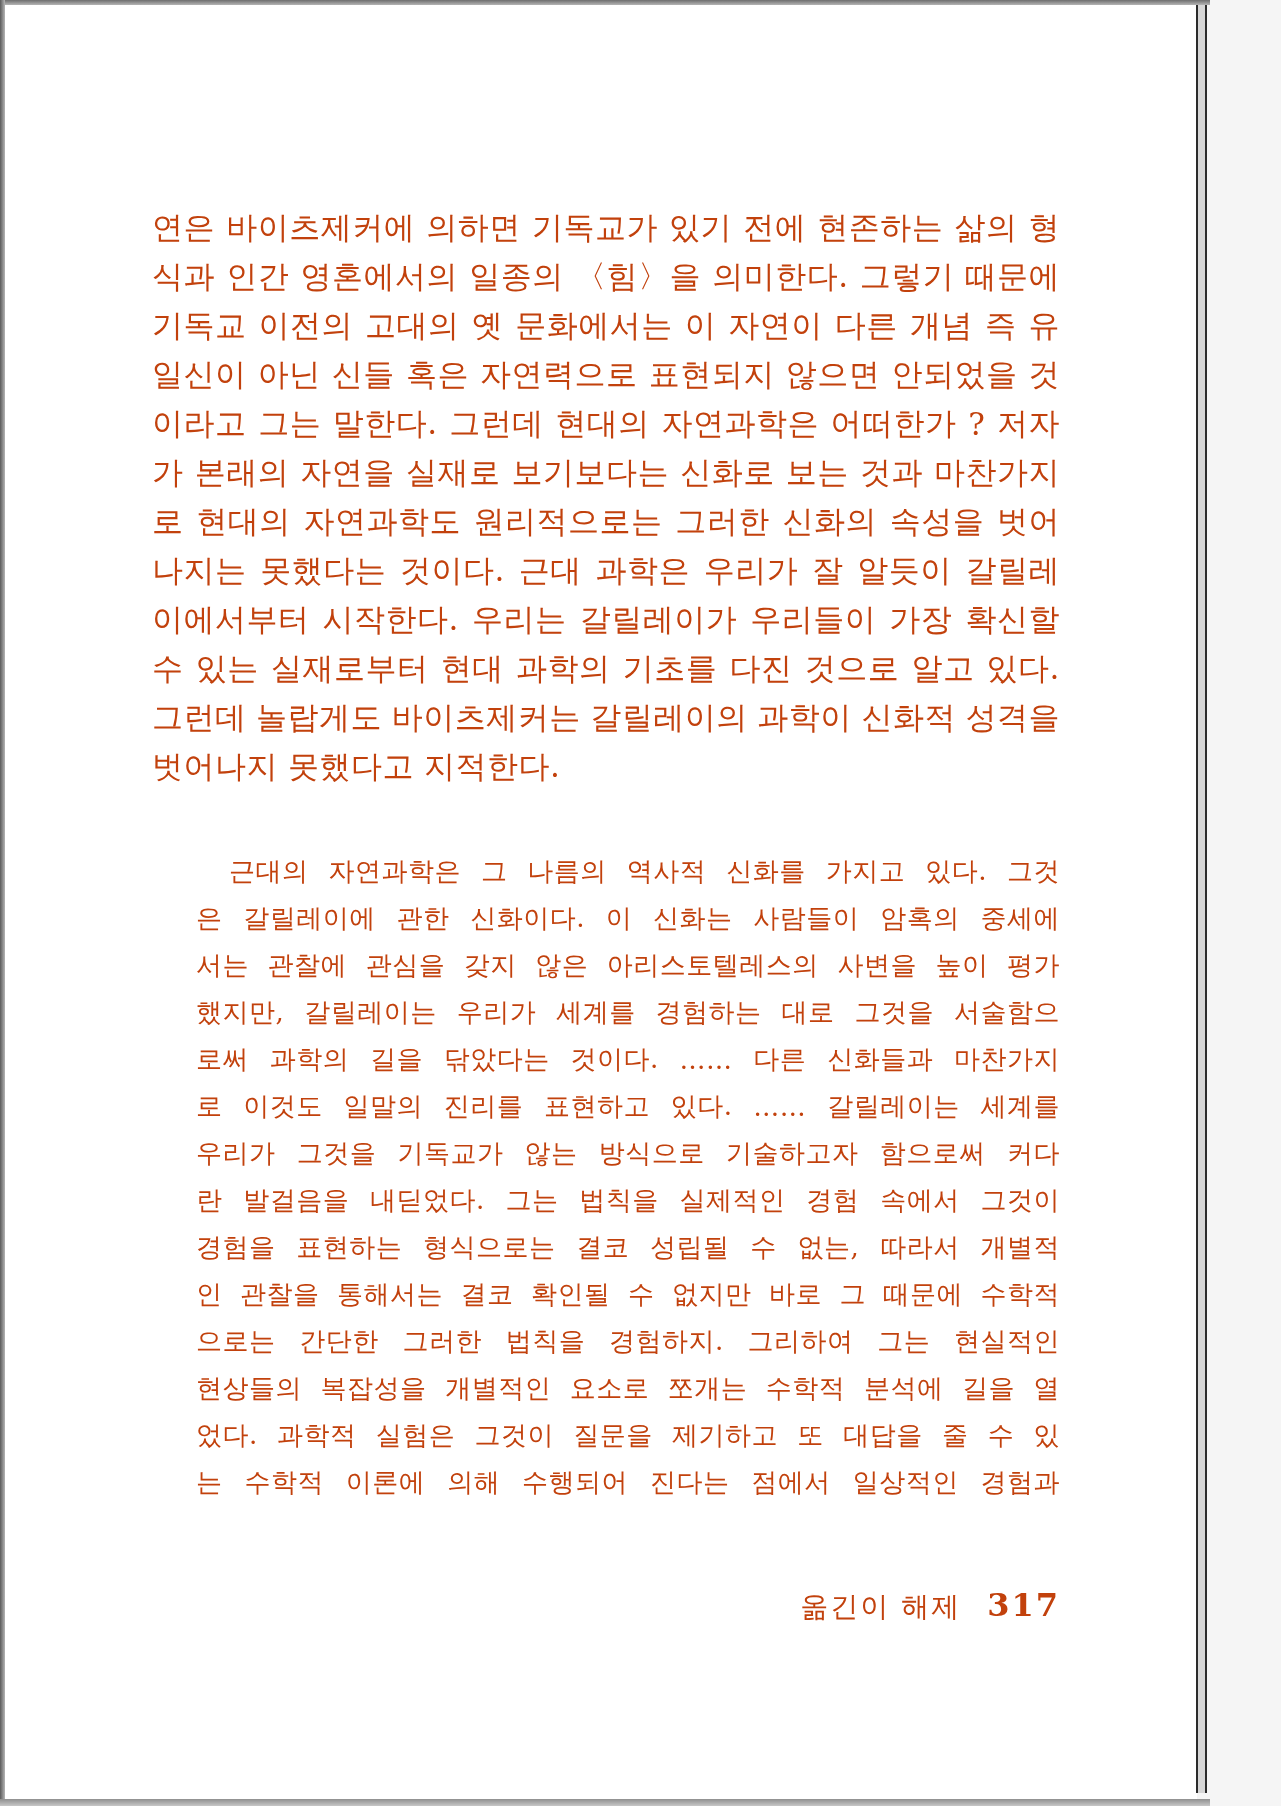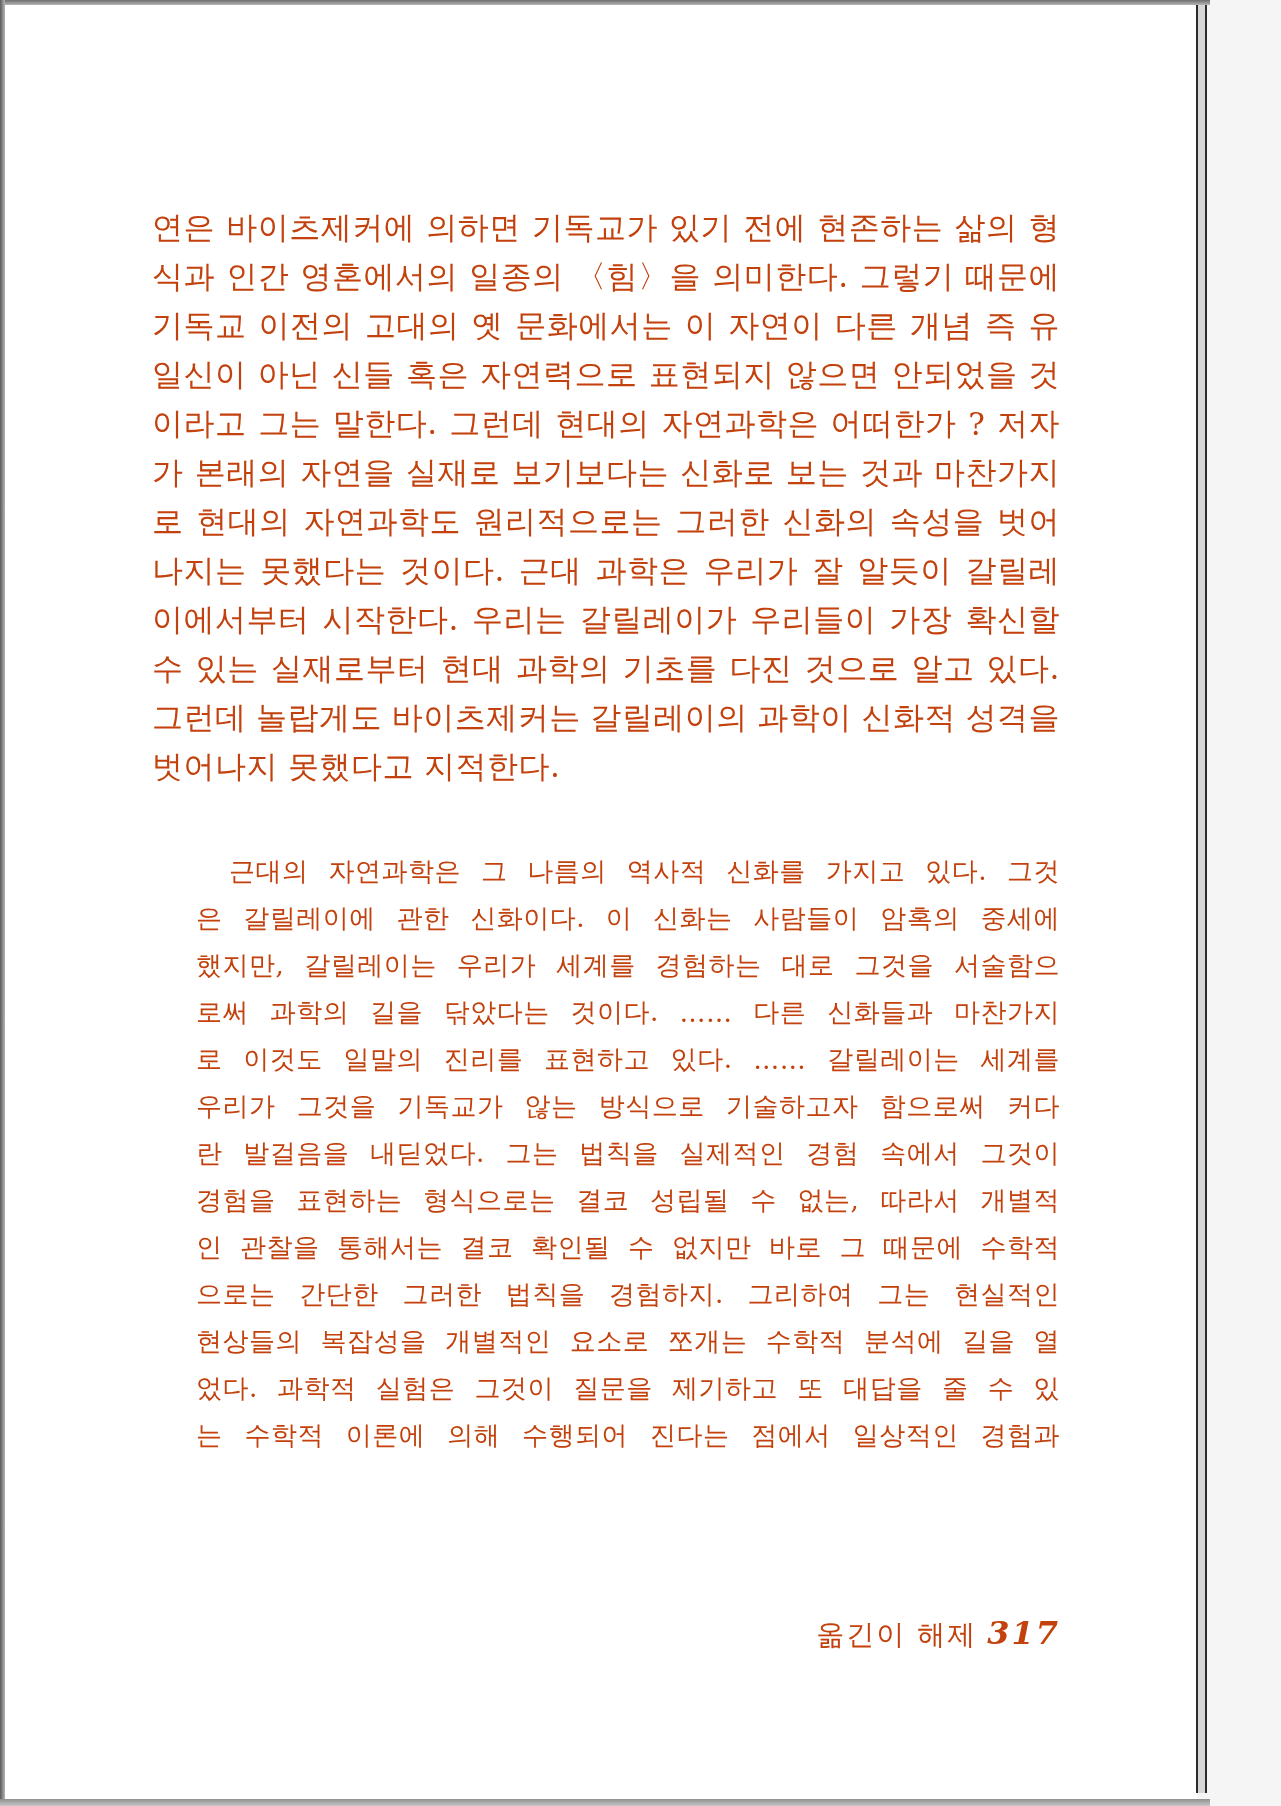--- a/index.html
+++ b/index.html
@@ -41,24 +41,24 @@
   .line{
     display:flex;justify-content:space-between;align-items:center;
     white-space:nowrap;letter-spacing:0.5px;
   }
   .main-para .line{height:49px;font-size:31px;}
   .quote .line{height:47px;font-size:26px;}
   .line.no-stretch{justify-content:flex-start;gap:10px;}
   .line.indent{padding-left:33px;}
   .footer{
     position:absolute;left:152px;top:1586px;width:908px;
-    display:flex;justify-content:flex-end;align-items:baseline;gap:10px;text-align:right;
+    display:flex;justify-content:flex-end;align-items:baseline;gap:26px;text-align:right;
   }
   .footer .section{font-size:28px;letter-spacing:2px;}
-  .footer .pagenum{font-size:32px;font-weight:bold;font-style:italic;letter-spacing:2px;margin-top:28px;}
+  .footer .pagenum{font-size:32px;font-weight:bold;letter-spacing:2px;}
 </style>
 </head>
 <body>
 
 <div class="canvas">
   <div class="paper"></div>
 
   <div class="textblock main-para">
       <div class="line">
         <span>연은</span>
@@ -202,20 +202,31 @@
         <span>갈릴레이에</span>
         <span>관한</span>
         <span>신화이다.</span>
         <span>이</span>
         <span>신화는</span>
         <span>사람들이</span>
         <span>암혹의</span>
         <span>중세에</span>
       </div>
       <div class="line">
+        <span>서는</span>
+        <span>관찰에</span>
+        <span>관심을</span>
+        <span>갖지</span>
+        <span>않은</span>
+        <span>아리스토텔레스의</span>
+        <span>사변을</span>
+        <span>높이</span>
+        <span>평가</span>
+      </div>
+      <div class="line">
         <span>했지만,</span>
         <span>갈릴레이는</span>
         <span>우리가</span>
         <span>세계를</span>
         <span>경험하는</span>
         <span>대로</span>
         <span>그것을</span>
         <span>서술함으</span>
       </div>
       <div class="line">

